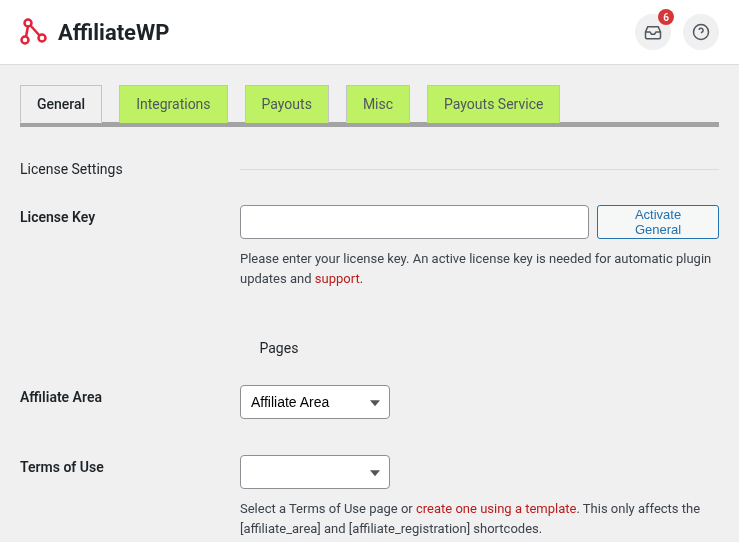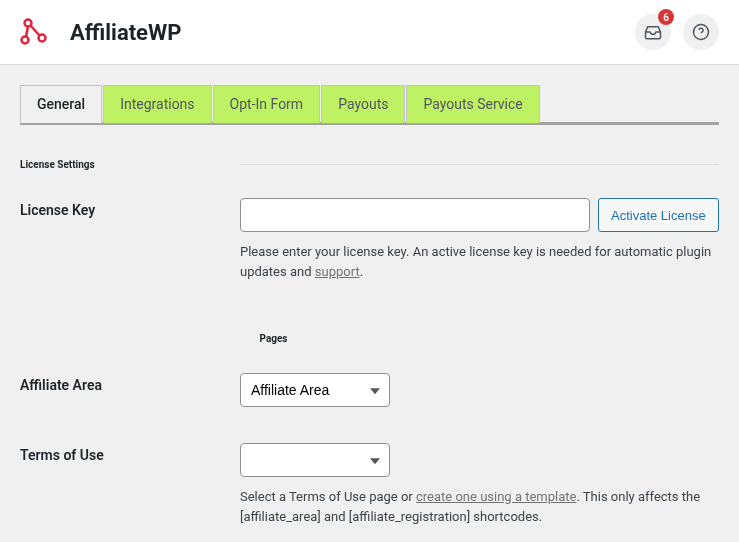--- a/index.html
+++ b/index.html
@@ -1,49 +1,49 @@
 <!DOCTYPE html>
 <html><head>
   <meta charset="utf-8">
   <style>
     * { margin: 0; padding: 0; box-sizing: border-box; }
     body { font-family: -apple-system, BlinkMacSystemFont, "Segoe UI", Roboto, sans-serif; background: #f0f0f1; color: #1d2327; font-size: 13px; }
     
     .header { background: #fff; padding: 14px 20px; display: flex; align-items: center; justify-content: space-between; border-bottom: 1px solid #dcdcde; }
-    .logo { display: flex; align-items: center; gap: 22px; }
+    .logo { display: flex; align-items: center; gap: 10px; }
     .logo-text { font-size: 22px; font-weight: 700; color: #1d2327; }
     .header-icons { display: flex; gap: 12px; align-items: center; }
     .icon-circle { width: 36px; height: 36px; border-radius: 50%; background: #f0f0f1; display: flex; align-items: center; justify-content: center; cursor: pointer; position: relative; }
     .badge { position: absolute; top: -5px; right: -3px; background: #d63638; color: #fff; font-size: 10px; border-radius: 50%; min-width: 16px; height: 16px; display: flex; align-items: center; justify-content: center; font-weight: 600; }
     
     .content { padding: 20px; }
     
-    .tabs { display: flex; gap: 1px; border-bottom: 3px solid #a3a3a3; margin-bottom: 0; }
+    .tabs { display: flex; gap: 17px; border-bottom: 5px solid #a3a3a3; margin-bottom: 0; }
     .tab { padding: 10px 16px; background: #bef264; border: 1px solid #c3c4c7; border-bottom: none; color: #50575e; cursor: pointer; font-size: 14px; margin-bottom: -1px; }
     .tab.active { background: #f0f0f1; border-bottom: 1px solid #f0f0f1; color: #1d2327; font-weight: 500; }
     
     .form-section { margin-top: 20px; }
     .form-row { display: flex; align-items: flex-start; padding: 18px 0; }
     .label { width: 220px; flex-shrink: 0; font-weight: 600; color: #1d2327; font-size: 14px; padding-top: 4px; }
     .field { flex: 1; }
     .field-inline { display: flex; align-items: center; gap: 8px; }
     
     .text-input { border: 1px solid #8c8f94; border-radius: 4px; padding: 0 8px; height: 34px; font-size: 14px; width: 350px; background: #fff; }
     
     .btn { padding: 0 12px; height: 34px; border: 1px solid #2271b1; color: #2271b1; background: #f6f7f7; border-radius: 3px; cursor: pointer; font-size: 13px; }
     
     .select { border: 1px solid #8c8f94; border-radius: 4px; padding: 0 28px 0 10px; height: 34px; font-size: 14px; width: 150px; background: #fff; appearance: none; position: relative; }
     .select-wrap { position: relative; display: inline-block; }
     .select-wrap::after { content: ""; position: absolute; right: 10px; top: 50%; transform: translateY(-30%); border-left: 5px solid transparent; border-right: 5px solid transparent; border-top: 6px solid #555; pointer-events: none; }
     
     .help-text { margin-top: 10px; font-size: 13px; color: #3c434a; line-height: 1.5; }
-    .link { color: #737373; text-decoration: underline; cursor: pointer; }
+    .link { color: #b91c1c; cursor: pointer; }
     
     .section-header-row { display: flex; align-items: center; padding: 14px 0 10px 0; }
-    .section-header-label { width: 220px; flex-shrink: 0; font-weight: 700; font-size: 10px; color: #1d2327; }
+    .section-header-label { width: 220px; flex-shrink: 0; font-weight: 400; font-size: 14px; color: #1d2327; }
     .section-header-line { flex: 1; border-top: 1px solid #dcdcde; }
   </style>
 </head>
 <body>
 
 <div class="header">
   <div class="logo">
     <svg width="28" height="28" viewBox="0 0 28 28">
       <circle cx="8" cy="5" r="3.5" fill="none" stroke="#e2243a" stroke-width="2.5"></circle>
       <circle cx="5" cy="22" r="3.5" fill="none" stroke="#e2243a" stroke-width="2.5"></circle>
@@ -68,38 +68,38 @@
         <line x1="12" y1="17" x2="12" y2="17.01"></line>
       </svg>
     </div>
   </div>
 </div>
 
 <div class="content">
   <div class="tabs">
     <div class="tab active">General</div>
     <div class="tab">Integrations</div>
-    <div class="tab">Opt-In Form</div>
     <div class="tab">Payouts</div>
+    <div class="tab">Misc</div>
     <div class="tab">Payouts Service</div>
   </div>
 
   <div class="form-section">
 
     <div class="section-header-row">
       <div class="section-header-label">License Settings</div>
       <div class="section-header-line"></div>
     </div>
 
     <div class="form-row">
       <div class="label">License Key</div>
       <div class="field">
         <div class="field-inline">
           <input type="text" class="text-input" value="" style="">
-          <button class="btn">Activate License</button>
+          <button class="btn">Activate General</button>
         </div>
         <div class="help-text">
           <span>Please enter your license key. An active license key is needed for automatic plugin updates and </span><a class="link">support</a><span>.</span>
         </div>
       </div>
     </div>
 
     <div class="section-header-row" style="margin-top:20px;flex-direction:column;">
       <div class="section-header-label">Pages</div>
       <div class="section-header-line"></div>

